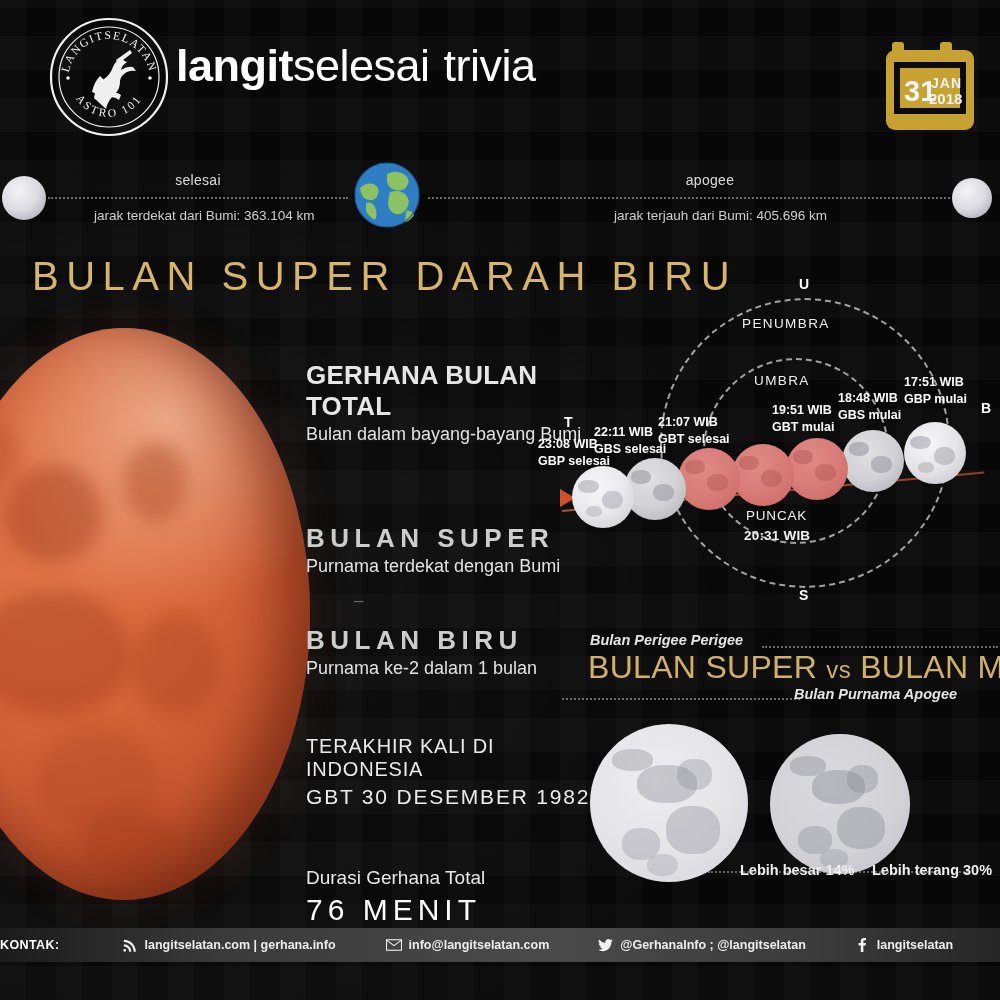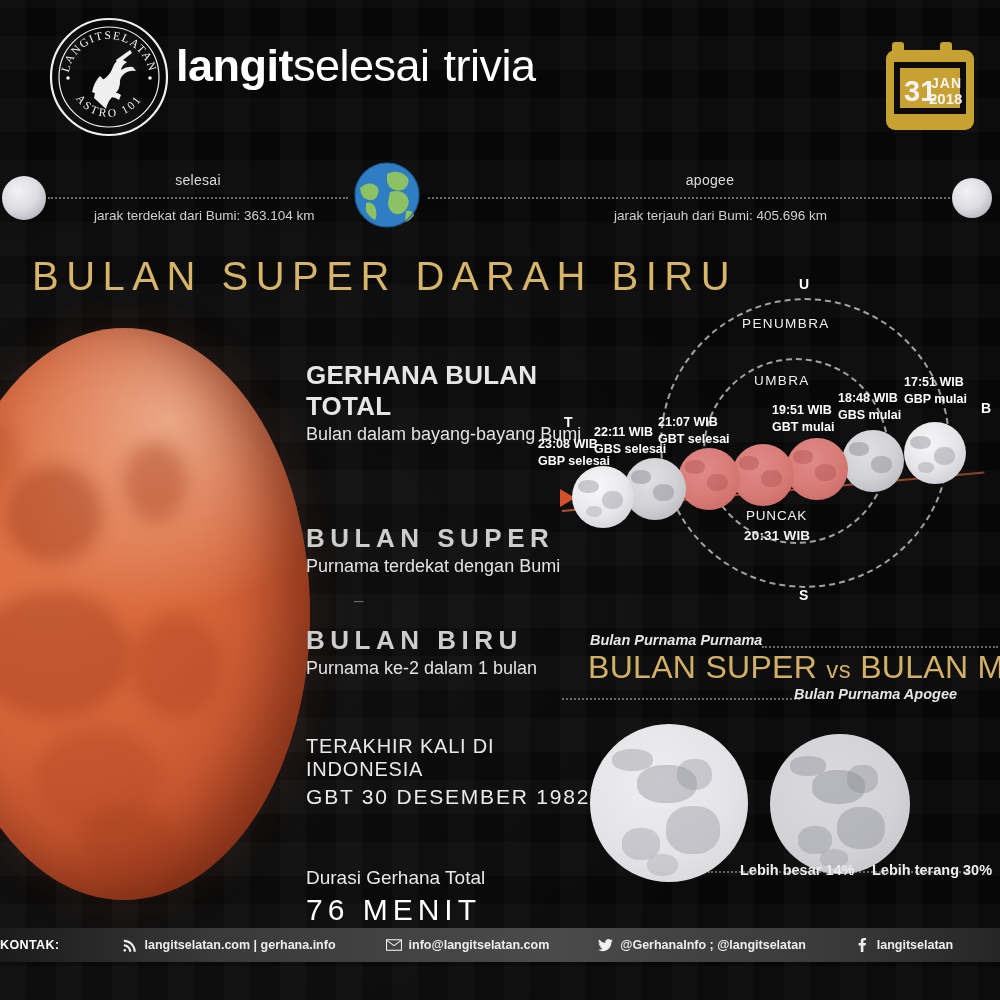--- a/index.html
+++ b/index.html
@@ -347,21 +347,21 @@
     <b>23:08 WIB</b>
     <b>GBP selesai</b>
   </div>
 
   <div class="zone-label" style="left:200px; top:232px; letter-spacing:.8px;">PUNCAK</div>
   <div class="zone-label" style="left:198px; top:252px; letter-spacing:.2px; font-weight:600;">20:31 WIB</div>
 </div>
 
 <div id="compare">
 
-  <div id="cmp-top-label">Bulan Purnama Purnama</div>
+  <div id="cmp-top-label">Bulan Perigee Perigee</div>
   <div id="cmp-top-rule"></div>
 
   <div id="cmp-title">
     <span>BULAN SUPER</span>
     <span class="vs">vs</span>
     <span>BULAN MINI</span>
   </div>
 
   <div id="cmp-bot-rule"></div>
   <div id="cmp-bot-label">Bulan Purnama Apogee</div>

